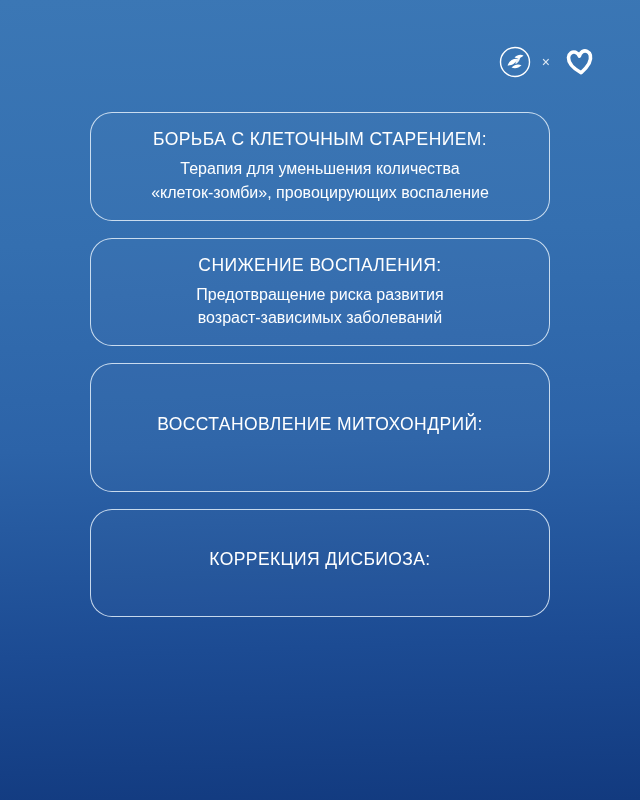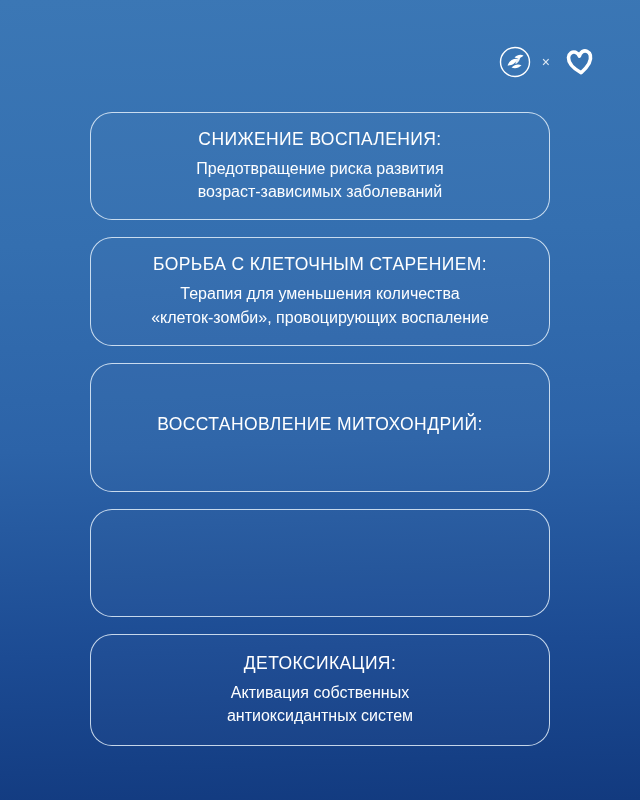--- a/index.html
+++ b/index.html
@@ -97,35 +97,31 @@
     </span>
     <span class="x-sep">×</span>
     <span>
       <svg width="38" height="36" viewBox="0 0 40 40" fill="none" style="transform: rotate(-6deg);">
         <path d="M20 32 C11.5 26, 7 19.5, 7.8 13.8 C8.5 9.3, 12.8 7.2, 16.3 8.8 C18.3 9.8, 19.5 11.6, 20 13.5 C20.5 11.6, 21.8 9.8, 23.8 8.8 C27.3 7.2, 31.5 9.3, 32.2 13.8 C33 19.5, 28.5 26, 20 32 Z" stroke="#ffffff" stroke-width="4" stroke-linejoin="round" stroke-linecap="round"></path>
       </svg>
     </span>
   </div>
 
   <div class="cards">
+    <div class="card card-2">
+      <div class="card-title">БОРЬБА С КЛЕТОЧНЫМ СТАРЕНИЕМ:</div>
+      <div class="card-body">Терапия для уменьшения количества
+«клеток-зомби», провоцирующих воспаление</div>
+    </div>
     <div class="card card-1">
       <div class="card-title">СНИЖЕНИЕ ВОСПАЛЕНИЯ:</div>
       <div class="card-body">Предотвращение риска развития
 возраст-зависимых заболеваний</div>
     </div>
-    <div class="card card-2">
-      <div class="card-title">БОРЬБА С КЛЕТОЧНЫМ СТАРЕНИЕМ:</div>
-      <div class="card-body">Терапия для уменьшения количества
-«клеток-зомби», провоцирующих воспаление</div>
-    </div>
     <div class="card card-3">
       <div class="card-title">ВОССТАНОВЛЕНИЕ МИТОХОНДРИЙ:</div>
     </div>
     <div class="card card-4">
-    </div>
-    <div class="card card-5">
-      <div class="card-title">ДЕТОКСИКАЦИЯ:</div>
-      <div class="card-body">Активация собственных
-антиоксидантных систем</div>
+      <div class="card-title">КОРРЕКЦИЯ ДИСБИОЗА:</div>
     </div>
   </div>
 
 </div>
 
 </body></html>

